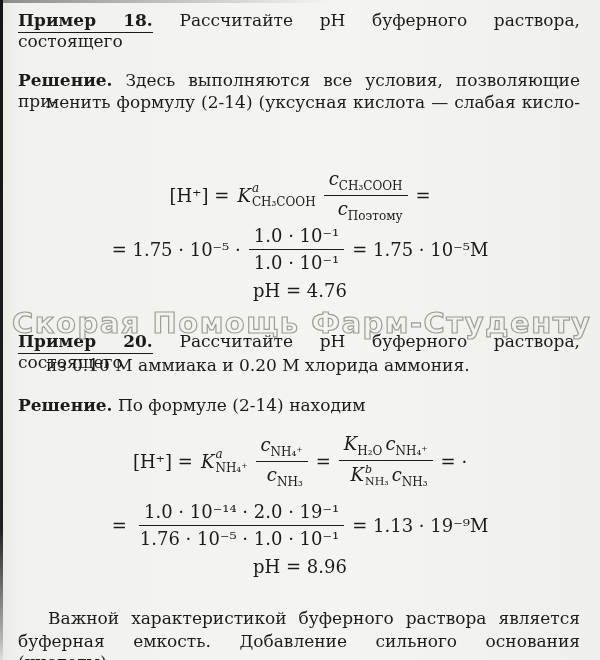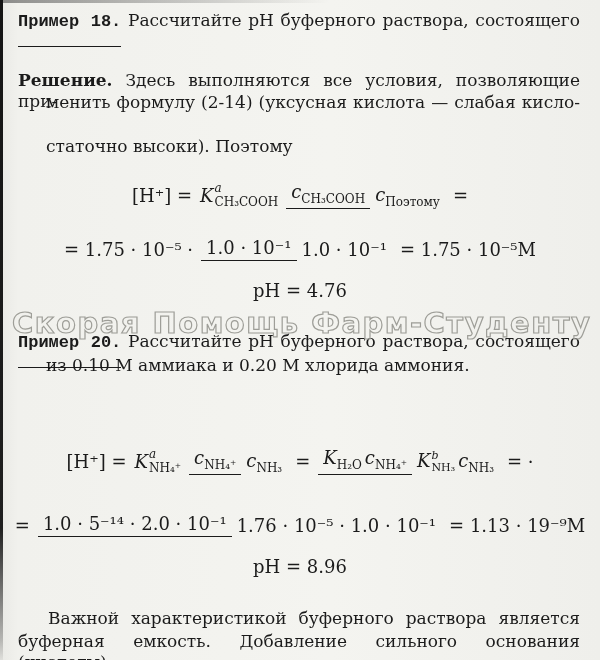--- a/index.html
+++ b/index.html
@@ -13,28 +13,28 @@
     background:linear-gradient(#141414 0%, #1f1f1f 80%, rgba(30,30,30,.25) 97%, rgba(30,30,30,.05) 100%);
   }
   .top-smudge {
     position:absolute; left:0; top:0; width:55%; height:3px;
     background:linear-gradient(90deg, rgba(20,20,20,.45), rgba(20,20,20,0));
   }
   .tline { position:absolute; left:18px; width:562px; line-height:21px; }
   .ind   { left:46px; width:534px; }
   .just  { text-align:justify; text-align-last:justify; }
   .b     { font-weight:bold; }
-  .h-ul  { font-weight:bold; border-bottom:1.6px solid #1b1b1b; padding-bottom:15px;font-family:Liberation Mono, monospace; }
+  .h-ul  { font-weight:bold; border-bottom:1.6px solid #1b1b1b; padding-bottom:2px; }
   .it    { font-style:italic; }
 
   
   .eq { position:absolute; left:0; width:600px; display:flex; justify-content:center;
         align-items:center; gap:8px; font-size:18px; }
   .eqt { white-space:nowrap; }
-  .frac { display:inline-flex; flex-direction:row; align-items:center; line-height:1.2; }
+  .frac { display:inline-flex; flex-direction:column; align-items:flex-end; line-height:1.2; }
   .frac .num { border-bottom:1.5px solid #1b1b1b; padding:0 5px 2px; white-space:nowrap; }
   .frac .den { padding:2px 5px 0; white-space:nowrap; }
   sub { font-size:12px; }
   .kcl { display:inline-flex; align-items:center; }
   .kscripts { display:inline-flex; flex-direction:column; align-items:flex-start;
               font-size:12px; line-height:1.15; margin-left:1px; transform:translateY(1px); }
   .kscripts-sm { font-size:11px; }
   .phline { position:absolute; left:0; width:600px; text-align:center; font-size:18px; }
 
   .watermark {
@@ -59,21 +59,20 @@
   <div class="tline just" style="top:10px">
     <span class="h-ul">Пример 18.</span>
     <span>Рассчитайте pH буферного раствора, состоящего</span>
   </div>
 
   <div class="tline just" style="top:70px">
     <span class="b">Решение.</span>
     <span>Здесь выполняются все условия, позволяющие при-</span>
   </div>
   <div class="tline ind just" style="top:92px">менить формулу (2-14) (уксусная кислота — слабая кисло-</div>
-  <div class="tline ind" style="top:136px">статочно высоки). Поэтому</div>
 
   <div class="eq" style="top:166px;height:58px">
     <span class="eqt">[H⁺] =</span>
     <span class="kcl">
       <span class="it">K</span>
       <span class="kscripts">
           <span class="it">a</span>
           <span>CH₃COOH</span>
         </span>
     </span>
@@ -93,20 +92,24 @@
     <span class="eqt">= 1.75 · 10⁻⁵M</span>
   </div>
   <div class="phline" style="top:280px">pH = 4.76</div>
 
   <div class="tline just" style="top:331px">
     <span class="h-ul">Пример 20.</span>
     <span>Рассчитайте pH буферного раствора, состоящего</span>
   </div>
   <div class="tline ind" style="top:355px">из 0.10 М аммиака и 0.20 М хлорида аммония.</div>
 
+  <div class="tline" style="top:395px">
+    <span class="b">Решение.</span>
+    <span>По формуле (2-14) находим</span>
+  </div>
 
   <div class="eq" style="top:426px;height:70px">
     <span class="eqt">[H⁺] =</span>
     <span class="kcl">
       <span class="it">K</span>
       <span class="kscripts">
           <span class="it">a</span>
           <span>NH₄⁺</span>
         </span>
     </span>
@@ -128,21 +131,21 @@
             </span>
         </span><span class="it" style="margin-left:3px">c</span><sub>NH₃</sub>
       </span>
     </span>
     <span class="eqt">= ·</span>
   </div>
 
   <div class="eq" style="top:496px;height:58px">
     <span class="eqt">=</span>
     <span class="frac">
-      <span class="num">1.0 · 5⁻¹⁴ · 2.0 · 10⁻¹</span>
+      <span class="num">1.0 · 10⁻¹⁴ · 2.0 · 19⁻¹</span>
       <span class="den">1.76 · 10⁻⁵ · 1.0 · 10⁻¹</span>
     </span>
     <span class="eqt">= 1.13 · 19⁻⁹M</span>
   </div>
   <div class="phline" style="top:556px">pH = 8.96</div>
 
   <div class="tline just" style="top:608px;left:48px;width:532px">Важной характеристикой буферного раствора является</div>
   <div class="tline just" style="top:631px">буферная емкость. Добавление сильного основания (кислоты)</div>
 </div>
 

